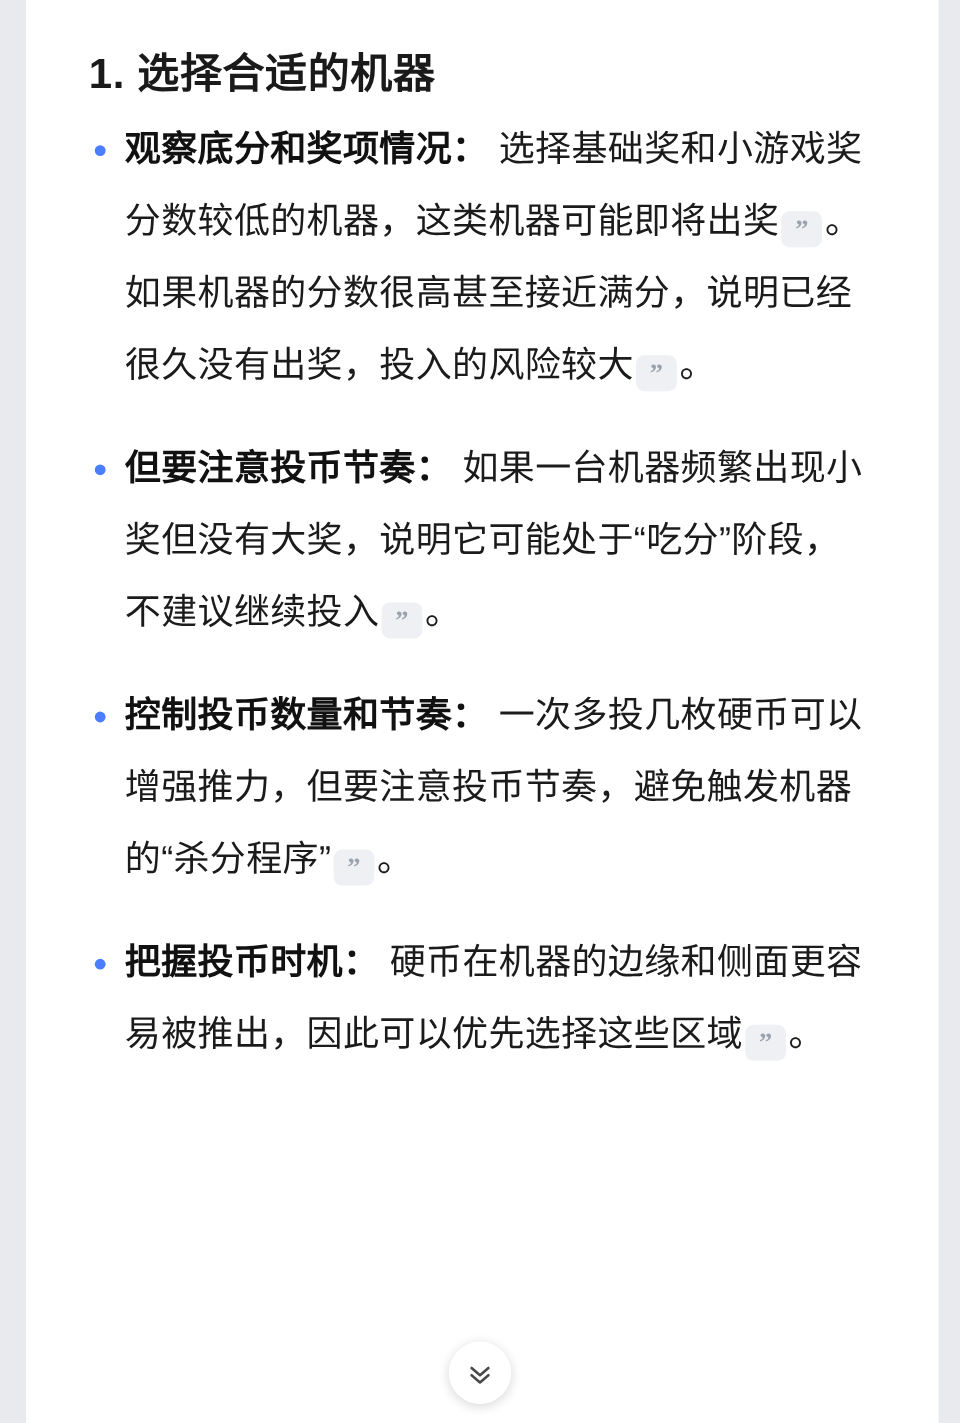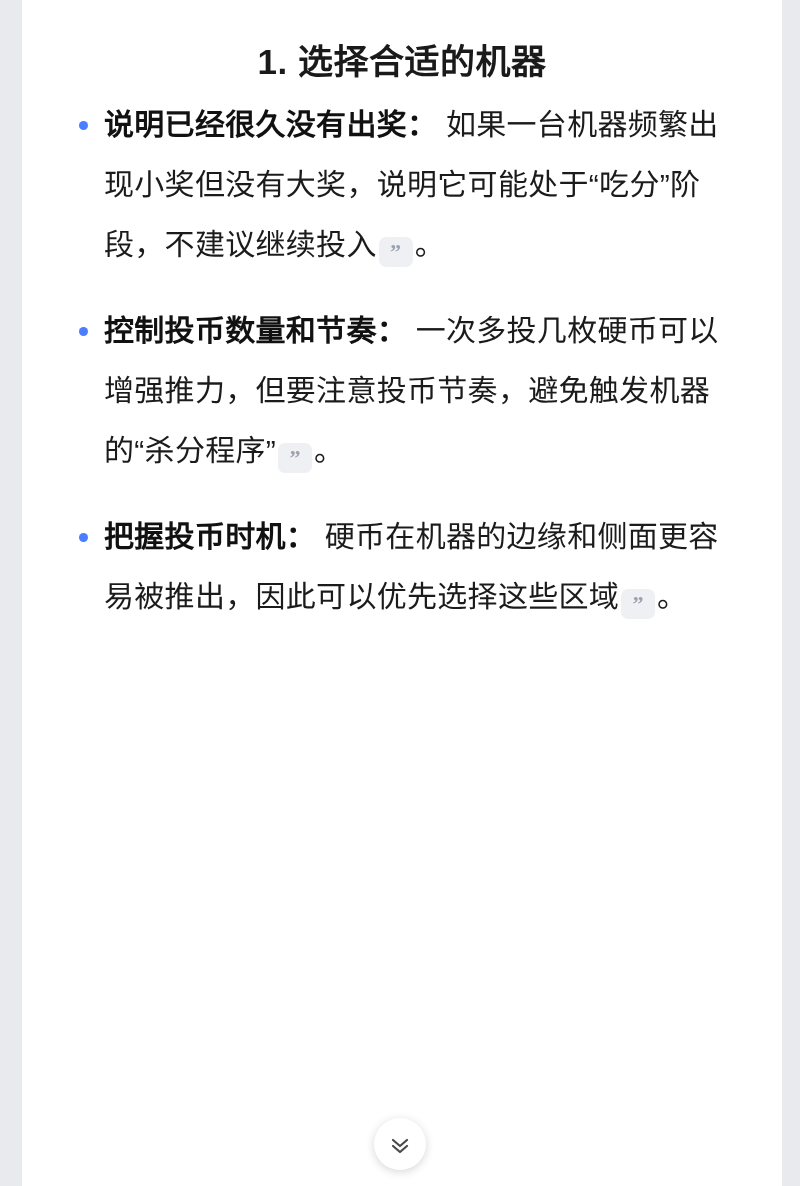--- a/index.html
+++ b/index.html
@@ -49,21 +49,21 @@
     box-sizing: border-box;
   }
   h2.section-title {
     font-size: 35px;
     line-height: 1.35;
     font-weight: bold;
     color: #1a1a1a;
     margin: 14px 0 10px 0;
     letter-spacing: 0.5px;
   }
-  h2.section-title.first { margin-top: 12px; text-align: center; }
+  h2.section-title.first { margin-top: 12px; }
 
   ul.bullets {
     list-style: none;
     margin: 0;
     padding: 0;
   }
   li.bullet {
     position: relative;
     padding-left: 30px;
     margin: 0 0 26px 0;
@@ -126,21 +126,22 @@
 <body>
 
 <div class="page">
   <div class="gutter-left"></div>
   <div class="gutter-right"></div>
 
   <div class="content">
     <div id="sections-root">
         <h2 class="section-title first">1. 选择合适的机器</h2>
         <ul class="bullets">
-          <li class="bullet"><span class="lead">说明已经很久没有出奖：</span><span> 如果一台机器频繁出现小奖但没有大奖，说明它可能处于“吃分”阶段，不建议继续投入</span><span class="quote-mark">”</span><span>。</span></li>
+          <li class="bullet"><span class="lead">观察底分和奖项情况：</span><span> 选择基础奖和小游戏奖分数较低的机器，这类机器可能即将出奖</span><span class="quote-mark">”</span><span>。如果机器的分数很高甚至接近满分，说明已经很久没有出奖，投入的风险较大</span><span class="quote-mark">”</span><span>。</span></li>
+          <li class="bullet"><span class="lead">但要注意投币节奏：</span><span> 如果一台机器频繁出现小奖但没有大奖，说明它可能处于“吃分”阶段，不建议继续投入</span><span class="quote-mark">”</span><span>。</span></li>
         </ul>
         <ul class="bullets">
           <li class="bullet"><span class="lead">控制投币数量和节奏：</span><span> 一次多投几枚硬币可以增强推力，但要注意投币节奏，避免触发机器的“杀分程序”</span><span class="quote-mark">”</span><span>。</span></li>
           <li class="bullet"><span class="lead">把握投币时机：</span><span> 硬币在机器的边缘和侧面更容易被推出，因此可以优先选择这些区域</span><span class="quote-mark">”</span><span>。</span></li>
         </ul>
       </div>
   </div>
 
   <button class="scroll-btn">
     <span>

